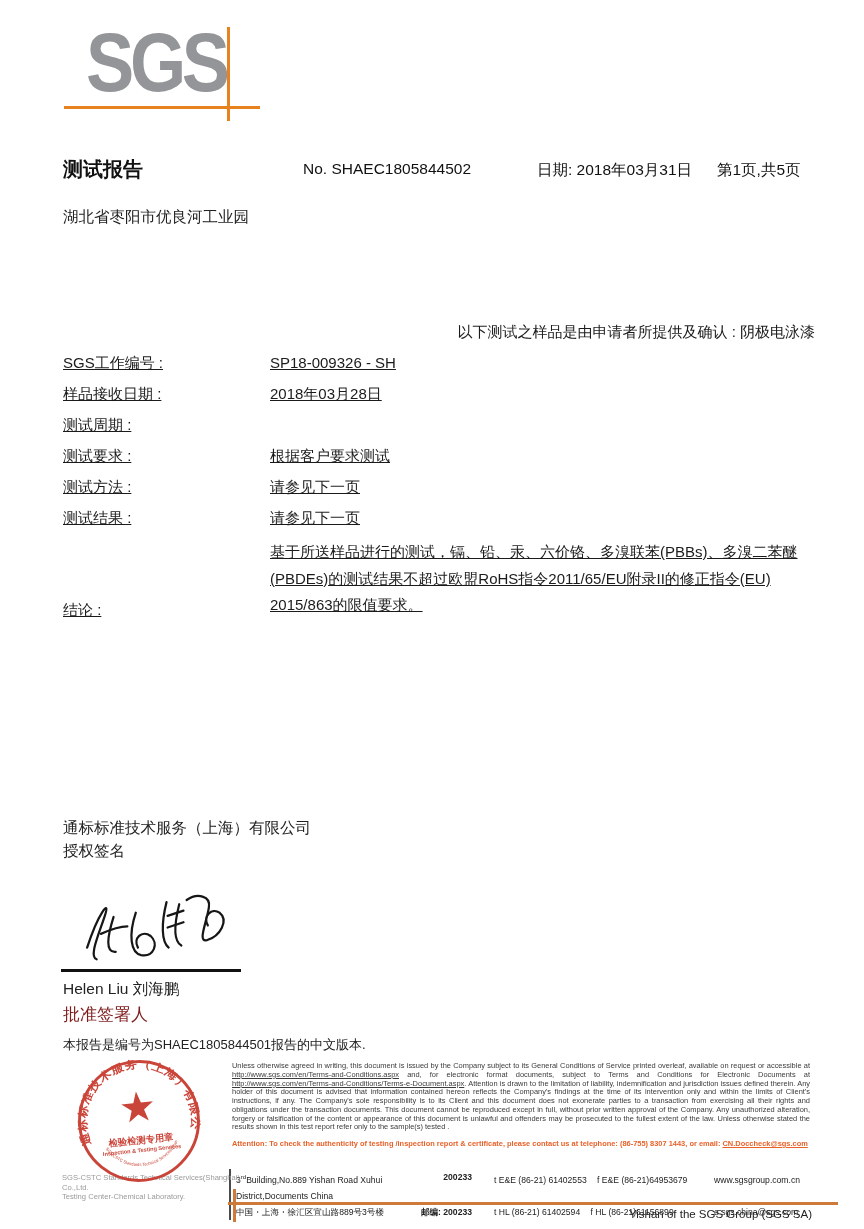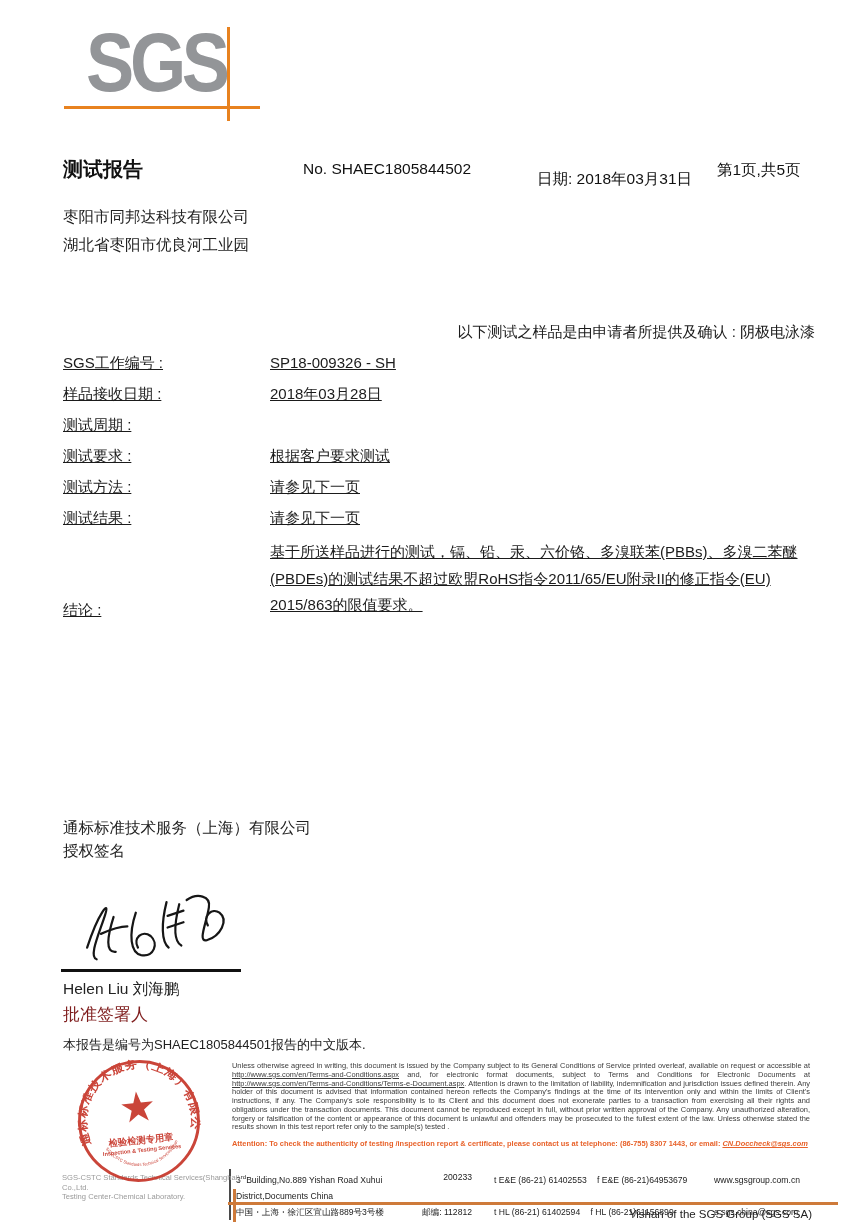--- a/index.html
+++ b/index.html
@@ -13,21 +13,21 @@
     font-size:84px; font-weight:700; color:#939598;
     letter-spacing:-5px; transform:scaleX(0.86); transform-origin:left top;
     line-height:92px;
   }
   .logo-hline{ position:absolute; left:64px; top:106px; width:196px; height:3px; background:#E8821F; }
   .logo-vline{ position:absolute; left:227px; top:27px; width:3px; height:94px; background:#E8821F; }
 
   
   .title{ position:absolute; left:63px; top:156px; font-size:20px; font-weight:700; color:#111; }
   .report-no{ position:absolute; left:303px; top:160px; font-size:15.5px; color:#111; }
-  .report-date{ position:absolute; left:537px; top:160px; font-size:15.5px; color:#111;margin-top:9px; }
+  .report-date{ position:absolute; left:537px; top:160px; font-size:15.5px; color:#111; }
   .page-info{ position:absolute; left:717px; top:160px; font-size:15.5px; color:#111; }
 
   
   .applicant{ position:absolute; left:63px; top:203px; font-size:15.5px; line-height:28px; color:#222; }
 
   
   .fields{ position:absolute; left:63px; top:322px; width:752px; font-size:15px; color:#1b1b1b; }
   .intro{ margin-bottom:12px; line-height:19px;text-align:right; }
   .field-row{ display:flex; align-items:flex-end; margin-bottom:12px;text-decoration:underline; }
   .field-label{ width:207px; flex:0 0 207px; line-height:19px; }
@@ -43,26 +43,26 @@
   .cn-note{ position:absolute; left:63px; top:1036px; font-size:13px; color:#222; }
 
   
   .stamp-under{ position:absolute; left:62px; top:1173px; font-size:7.6px; line-height:9.5px; color:#9a9a9a; width:180px; z-index:1; }
   .stamp{ position:absolute; left:74px; top:1056px; width:130px; height:130px; z-index:2; opacity:.93; transform:rotate(-6deg); }
 
   
   .disclaimer{ position:absolute; left:232px; top:1062px; width:578px; font-size:7.45px; line-height:8.75px; text-align:justify; color:#3b3b3b; }
   .disclaimer .u{ text-decoration:underline; }
   .attention{ position:absolute; left:232px; top:1140px; width:578px; font-size:7.45px; line-height:8.75px; font-weight:700; color:#E8622A; }
-  .attention .u{ text-decoration:underline;font-style:italic; }
+  .attention .u{ text-decoration:underline; }
 
   .addr-block{ position:absolute; left:229px; top:1169px; width:600px; border-left:2px solid #4a4a4a; padding-left:5px; font-size:8.6px; color:#222; }
   .addr-row{ display:flex; align-items:baseline; line-height:16px; }
   .addr-col1{ flex:0 0 258px; display:flex; }
-  .addr-col1 .pc{ margin-left:auto; margin-right:22px; }
+  .addr-col1 .pc{ margin-left:auto; margin-right:22px;font-weight:bold; }
   .addr-col2{ flex:0 0 220px; }
   .addr-col2 .fax{ margin-left:8px; }
   .addr-col3{ flex:1; }
   sup{ font-size:6px; vertical-align:super; }
 
   .footer-hline{ position:absolute; left:228px; top:1202px; width:610px; height:2.5px; background:#CE7A3A; }
   .footer-vtick{ position:absolute; left:233px; top:1189px; width:2.5px; height:33px; background:#CE7A3A; }
   .member{ position:absolute; left:500px; top:1208px; width:312px; text-align:right; font-size:11.5px; color:#222; }
 </style>
 </head>
@@ -73,21 +73,20 @@
   <div class="logo-text">SGS</div>
   <div class="logo-hline"></div>
   <div class="logo-vline"></div>
 
   <div class="title">测试报告</div>
   <div class="report-no">No. SHAEC1805844502</div>
   <div class="report-date">日期: 2018年03月31日</div>
   <div class="page-info">第1页,共5页</div>
 
   <div class="applicant">
-    <div>枣阳市同邦达科技有限公司</div>
     <div>湖北省枣阳市优良河工业园</div>
   </div>
 
   <div class="fields">
     <div class="intro">以下测试之样品是由申请者所提供及确认 : 阴极电泳漆</div>
 
     <div class="field-row">
       <div class="field-label">SGS工作编号 :</div>
       <div class="field-value">SP18-009326 - SH</div>
     </div>
@@ -175,21 +174,21 @@
       </div>
       <div class="addr-col2">
         <span>t E&amp;E (86-21) 61402553</span>
         <span class="fax">f E&amp;E (86-21)64953679</span>
       </div>
       <div class="addr-col3">www.sgsgroup.com.cn</div>
     </div>
     <div class="addr-row">
       <div class="addr-col1">
         <span>中国・上海・徐汇区宜山路889号3号楼</span>
-        <span class="pc">邮编: 112812</span>
+        <span class="pc">邮编: 200233</span>
       </div>
       <div class="addr-col2">
         <span>t HL (86-21) 61402594</span>
         <span class="fax">f HL (86-21)61156899</span>
       </div>
       <div class="addr-col3">e sgs.china@sgs.com</div>
     </div>
   </div>
 
   <div class="footer-hline"></div>

